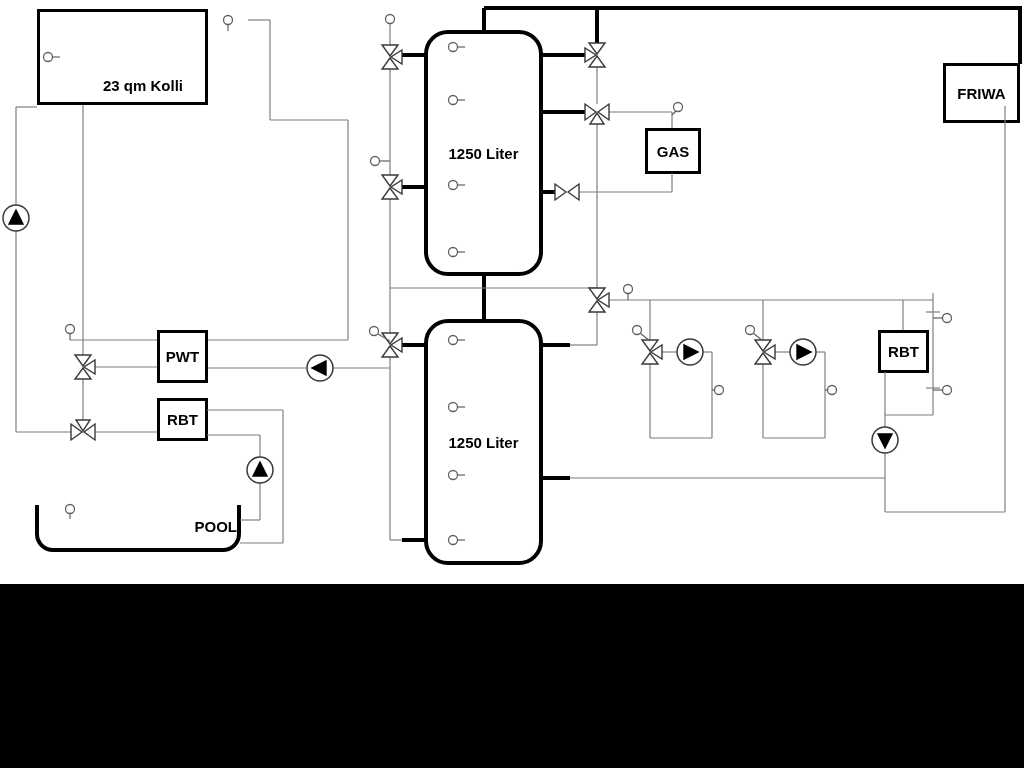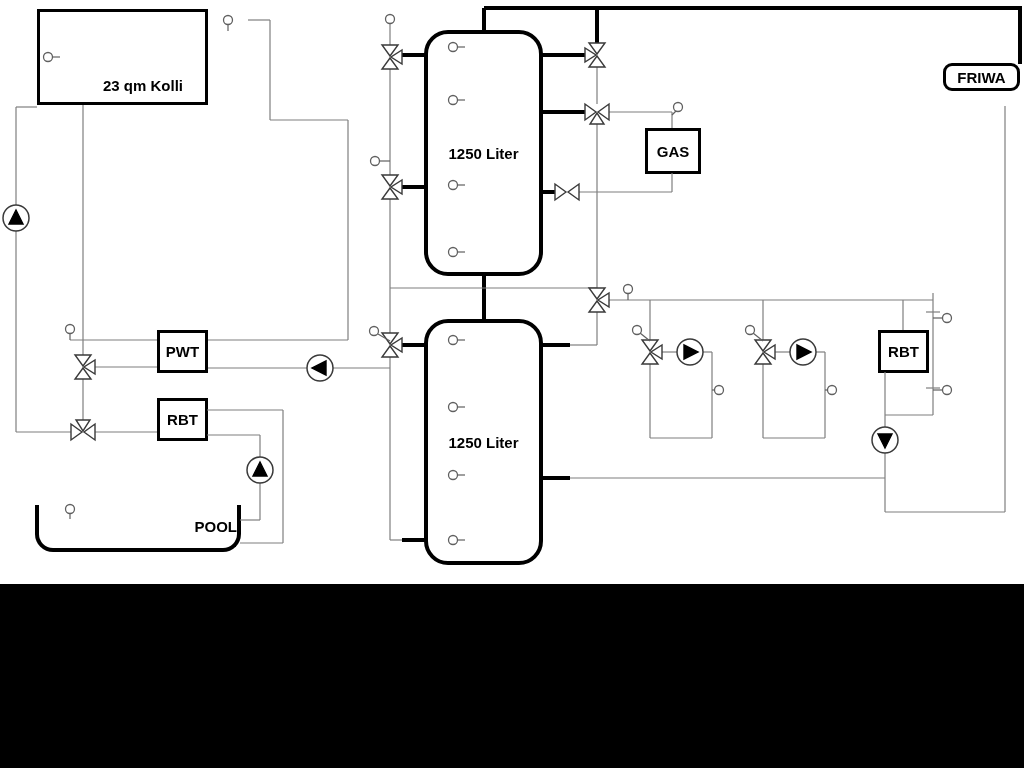--- a/index.html
+++ b/index.html
@@ -10,22 +10,22 @@
   #diagram-svg{position:absolute;left:0;top:0;z-index:5;pointer-events:none;}
   .box{
     position:absolute;background:#ffffff;border:3px solid #000;box-sizing:border-box;
     display:flex;align-items:center;justify-content:center;
     font-weight:bold;font-size:15px;color:#000;z-index:2;white-space:nowrap;
   }
   #collector{left:37px;top:9px;width:171px;height:96px;align-items:flex-end;justify-content:flex-end;padding:0 22px 8px 0;}
   #tank-upper{left:424px;top:30px;width:119px;height:246px;border-width:4px;border-radius:24px;}
   #tank-lower{left:424px;top:319px;width:119px;height:246px;border-width:4px;border-radius:24px;}
   #gas{left:645px;top:128px;width:56px;height:46px;text-align:right;}
-  #friwa{left:943px;top:63px;width:77px;height:28px;border-radius:9px;}
-  #pwt{left:157px;top:330px;width:51px;height:43px;}
+  #friwa{left:943px;top:63px;width:77px;height:60px;}
+  #pwt{left:157px;top:330px;width:51px;height:53px;}
   #rbt-left{left:157px;top:398px;width:51px;height:43px;}
   #rbt-right{left:878px;top:330px;width:51px;height:43px;}
   #pool{
     left:35px;top:505px;width:206px;height:47px;
     border:4px solid #000;border-top:none;border-radius:0 0 18px 18px;background:transparent;justify-content:flex-end;
   }
   .black-bar{position:absolute;left:0;top:584px;width:1024px;height:184px;background:#000;z-index:10;}
 </style>
 </head>
 <body>

